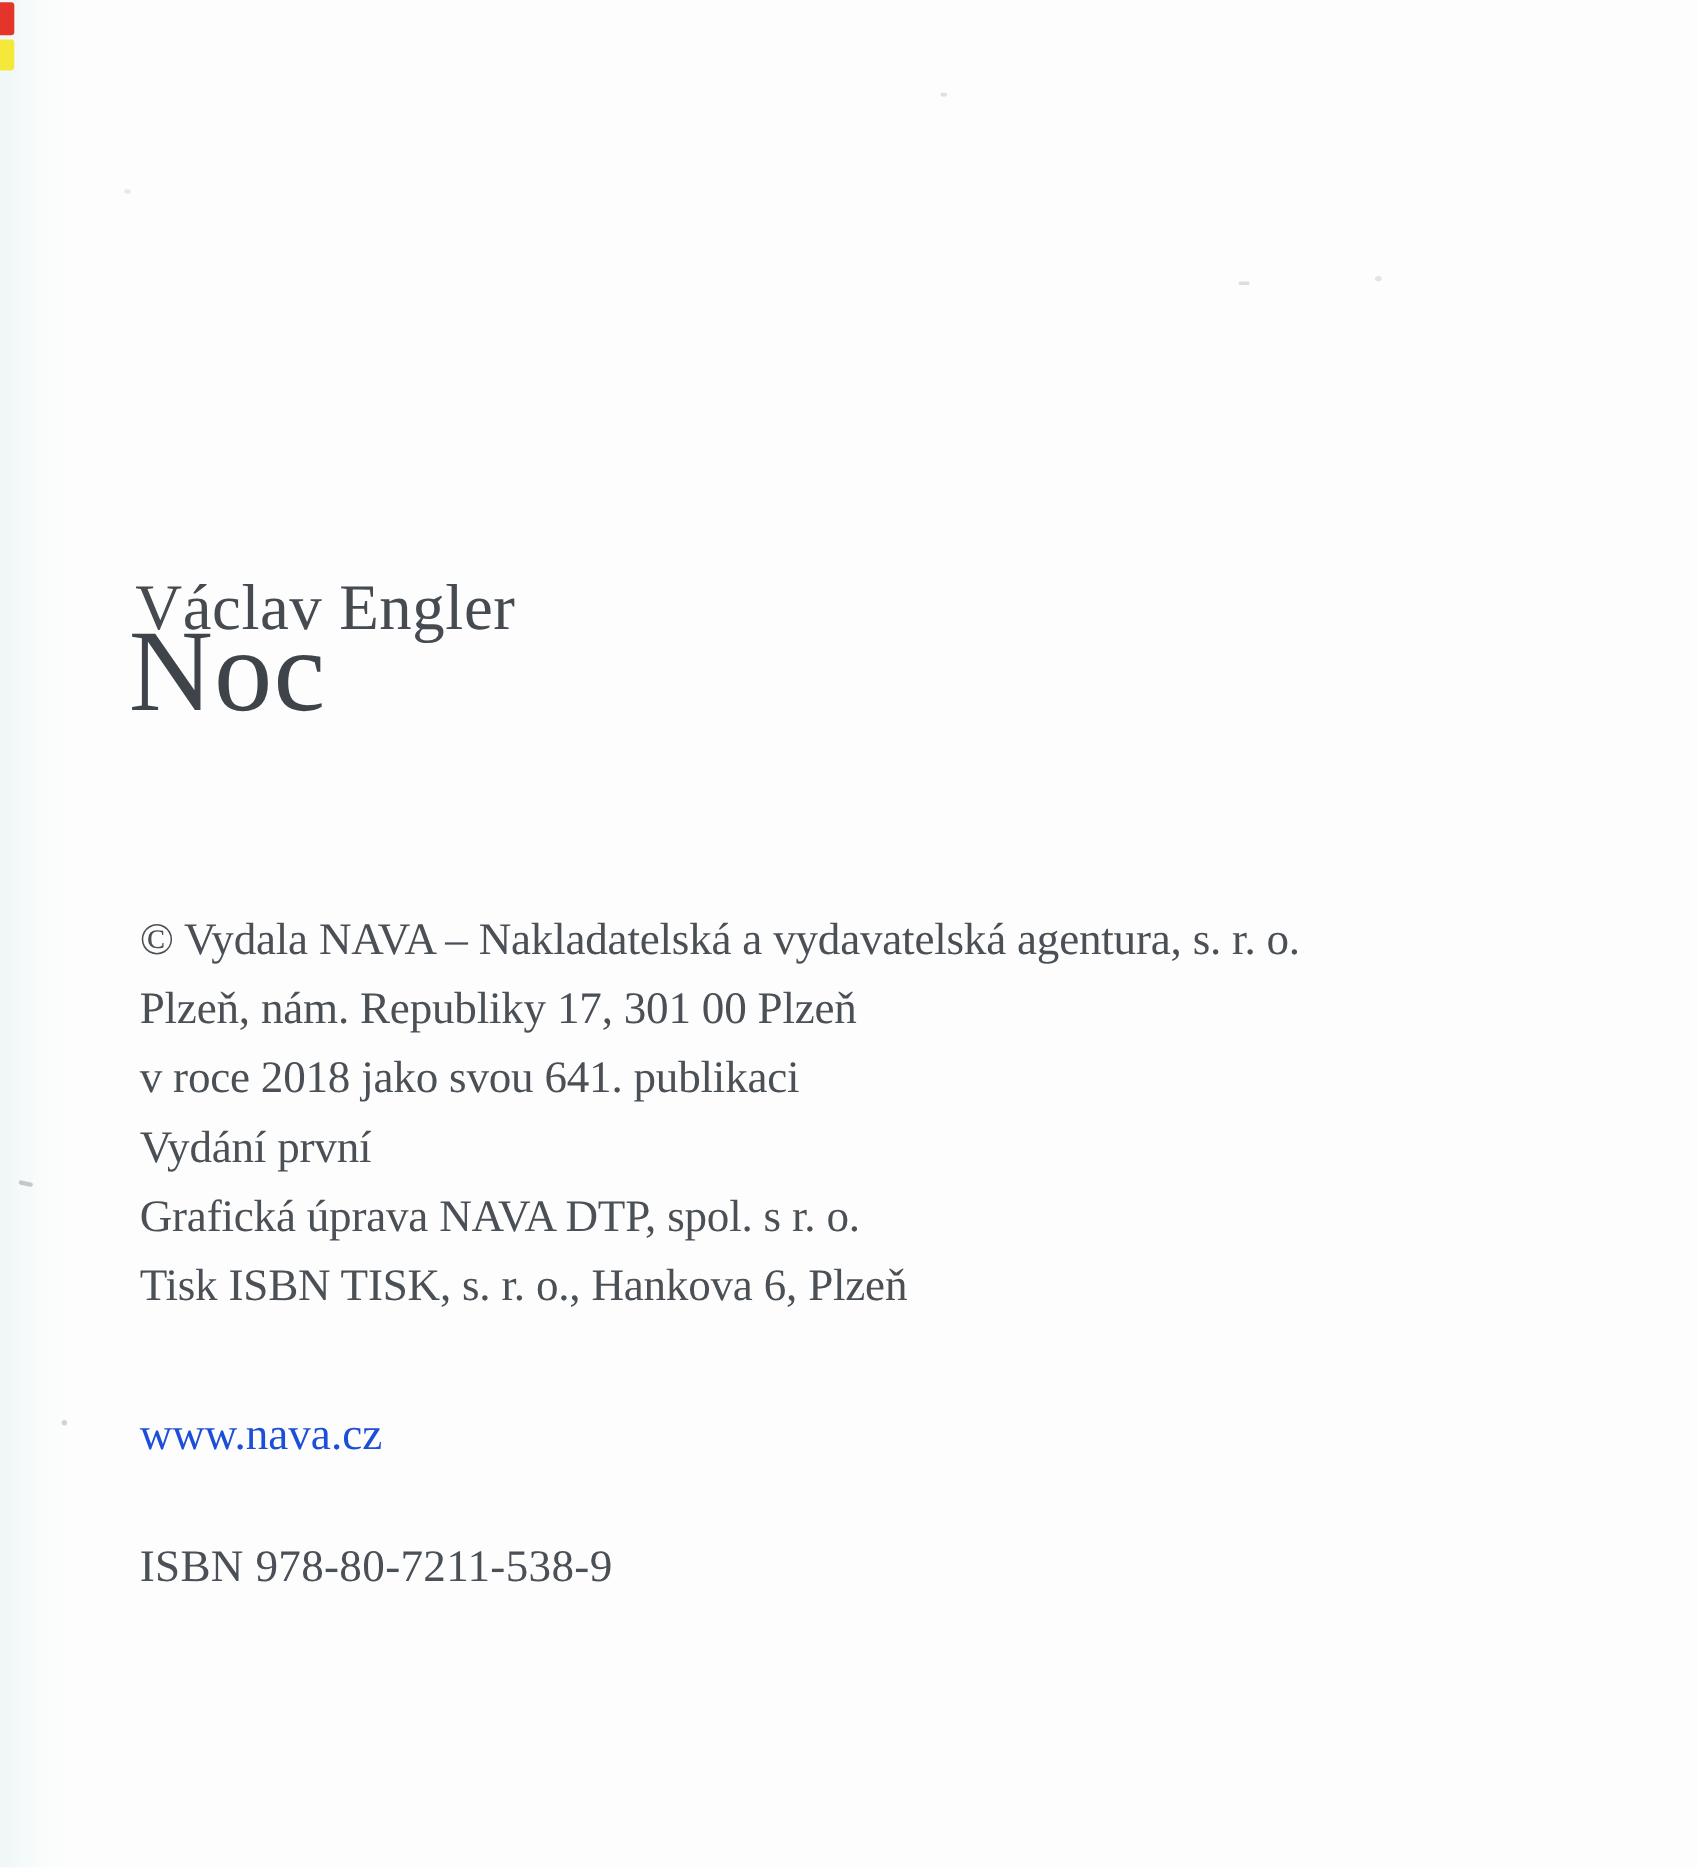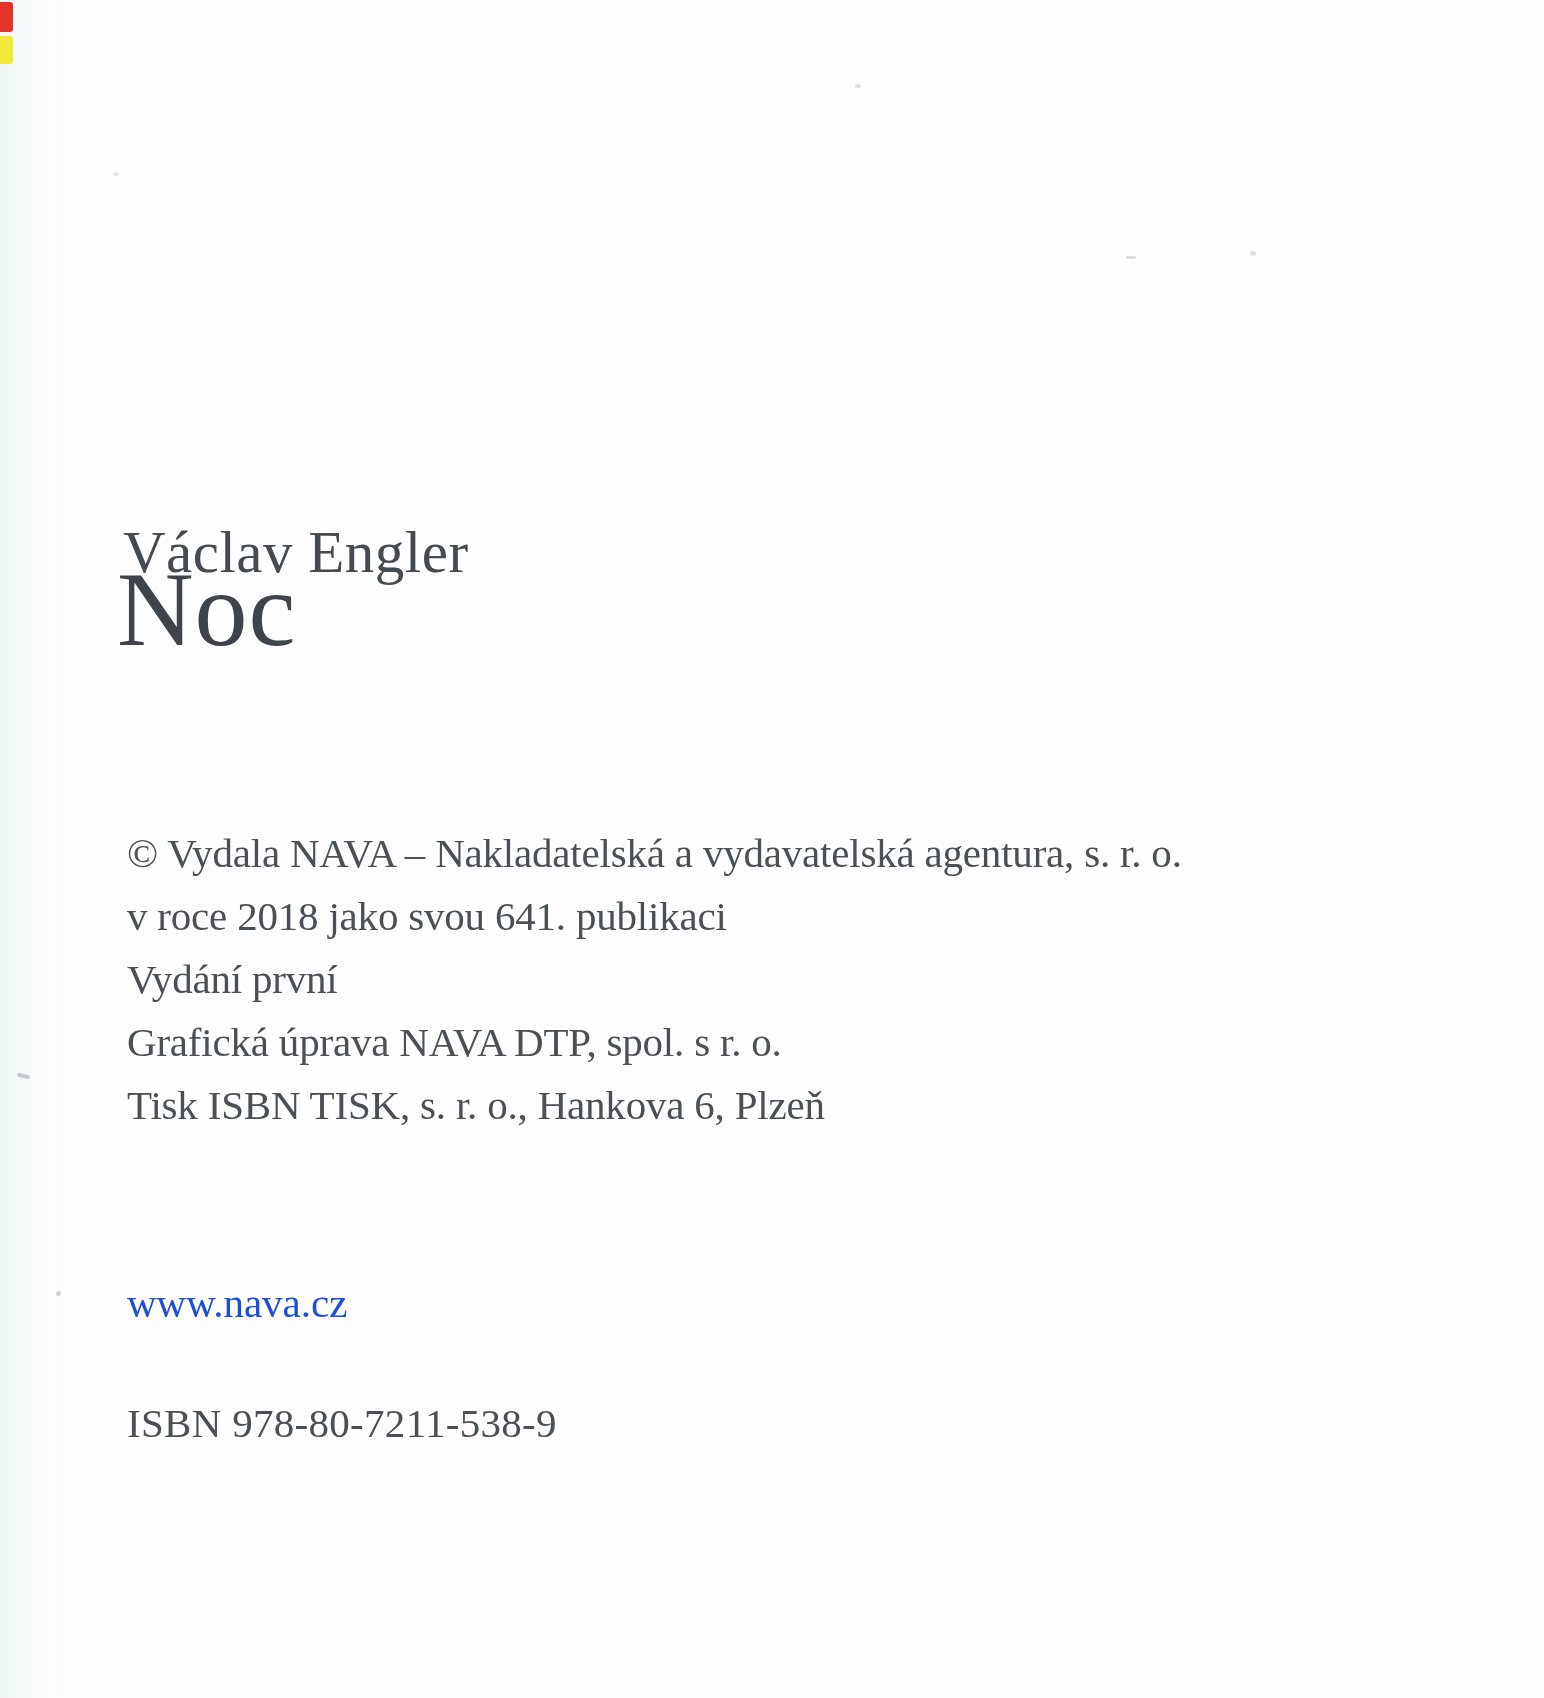--- a/index.html
+++ b/index.html
@@ -102,20 +102,21 @@
 
   <div class="mark-red"></div>
   <div class="mark-yellow"></div>
 
   <div class="author">Václav Engler</div>
 
   <div class="title">Noc</div>
 
   <div class="colophon">
     <div>© Vydala NAVA – Nakladatelská a vydavatelská agentura, s. r. o.</div>
+    <div>Plzeň, nám. Republiky 17, 301 00 Plzeň</div>
     <div>v roce 2018 jako svou 641. publikaci</div>
     <div>Vydání první</div>
     <div>Grafická úprava NAVA DTP, spol. s r. o.</div>
     <div>Tisk ISBN TISK, s. r. o., Hankova 6, Plzeň</div>
   </div>
 
   <div class="website">www.nava.cz</div>
 
   <div class="isbn">ISBN 978-80-7211-538-9</div>
 

